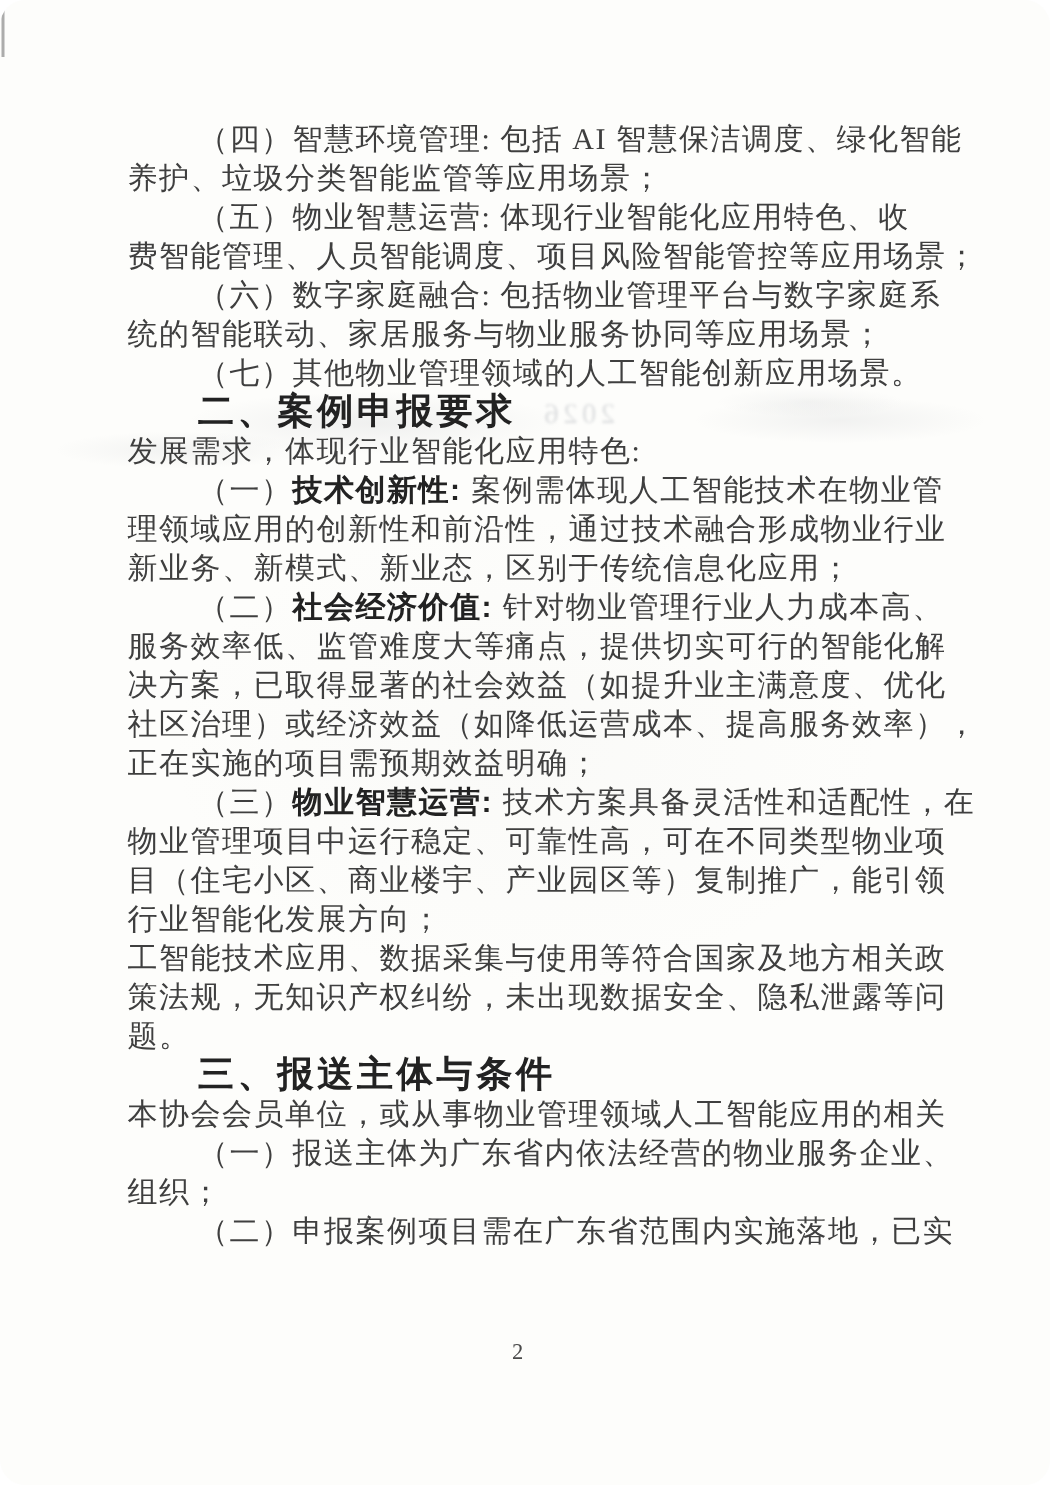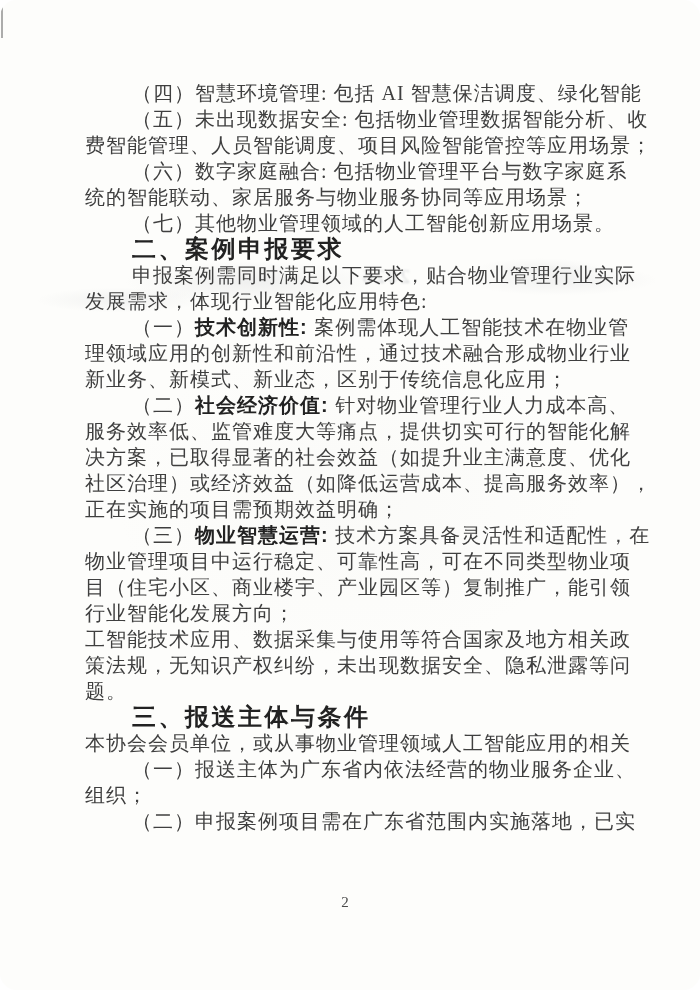--- a/index.html
+++ b/index.html
@@ -92,27 +92,27 @@
 <body>
 
 <div class="page">
 
   <div class="scan-edge"></div>
 
   <div class="bleedthrough">2026</div>
 
   <div class="text-block">
       <div class="line indent"><span class="run">（四）智慧环境管理: 包括 AI 智慧保洁调度、绿化智能</span></div>
-      <div class="line indent"><span class="run">（五）未出现数据安全: 包括物业管理数据智能分析、收</span></div>
+      <div class="line"><span class="run">养护、垃圾分类智能监管等应用场景；</span></div>
+      <div class="line indent"><span class="run">（五）物业智慧运营: 体现行业智能化应用特色、收</span></div>
       <div class="line"><span class="run">费智能管理、人员智能调度、项目风险智能管控等应用场景；</span></div>
       <div class="line indent"><span class="run">（六）数字家庭融合: 包括物业管理平台与数字家庭系</span></div>
       <div class="line"><span class="run">统的智能联动、家居服务与物业服务协同等应用场景；</span></div>
       <div class="line indent"><span class="run">（七）其他物业管理领域的人工智能创新应用场景。</span></div>
       <div class="line indent heading"><span class="run bold">二、案例申报要求</span></div>
-      <div class="line indent"><span class="run">申报案例需同时满足以下要求，贴合物业管理行业实际</span></div>
       <div class="line"><span class="run">发展需求，体现行业智能化应用特色:</span></div>
       <div class="line indent"><span class="run">（一）</span><span class="run bold">技术创新性: </span><span class="run">案例需体现人工智能技术在物业管</span></div>
       <div class="line"><span class="run">理领域应用的创新性和前沿性，通过技术融合形成物业行业</span></div>
       <div class="line"><span class="run">新业务、新模式、新业态，区别于传统信息化应用；</span></div>
       <div class="line indent"><span class="run">（二）</span><span class="run bold">社会经济价值: </span><span class="run">针对物业管理行业人力成本高、</span></div>
       <div class="line"><span class="run">服务效率低、监管难度大等痛点，提供切实可行的智能化解</span></div>
       <div class="line"><span class="run">决方案，已取得显著的社会效益（如提升业主满意度、优化</span></div>
       <div class="line"><span class="run">社区治理）或经济效益（如降低运营成本、提高服务效率），</span></div>
       <div class="line"><span class="run">正在实施的项目需预期效益明确；</span></div>
       <div class="line indent"><span class="run">（三）</span><span class="run bold">物业智慧运营: </span><span class="run">技术方案具备灵活性和适配性，在</span></div>

